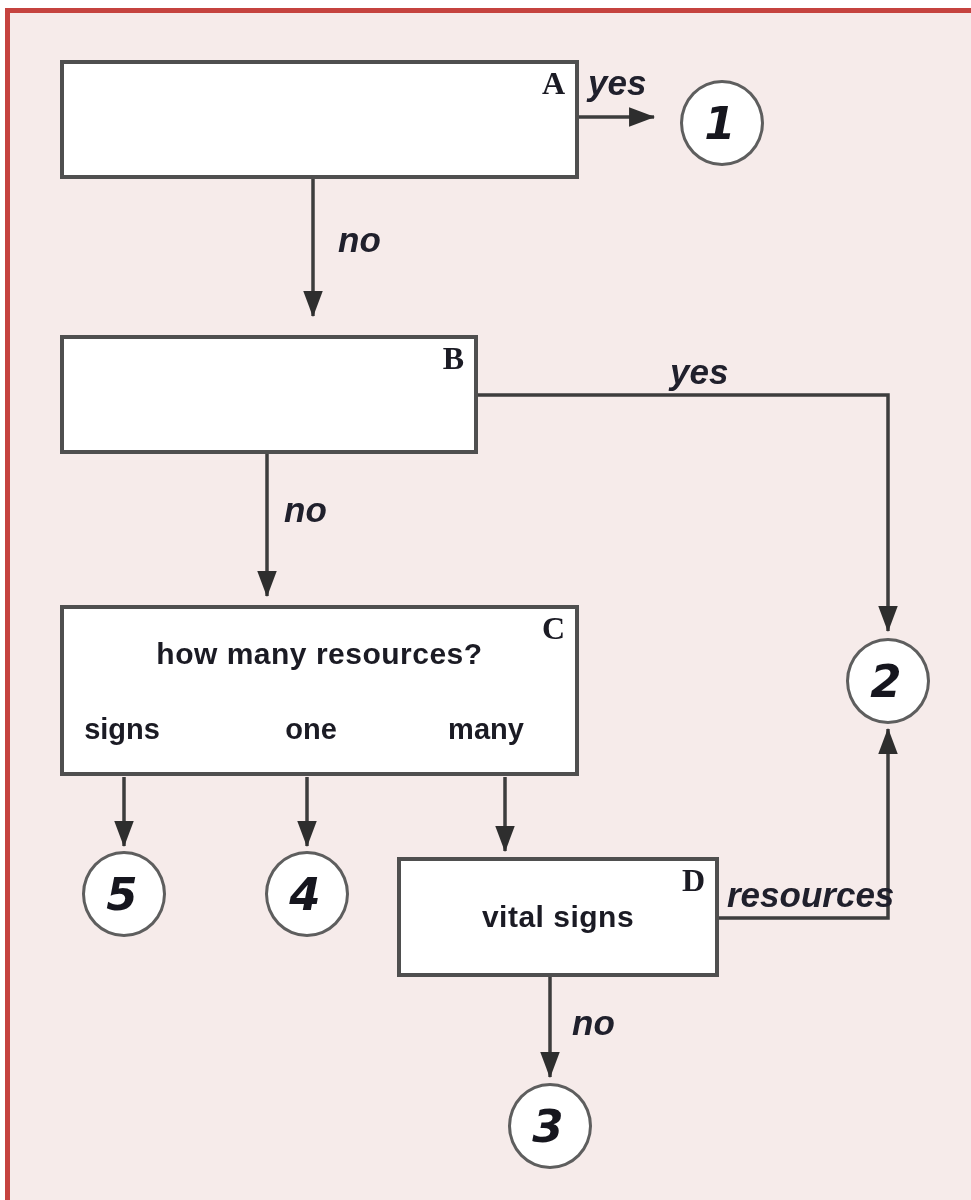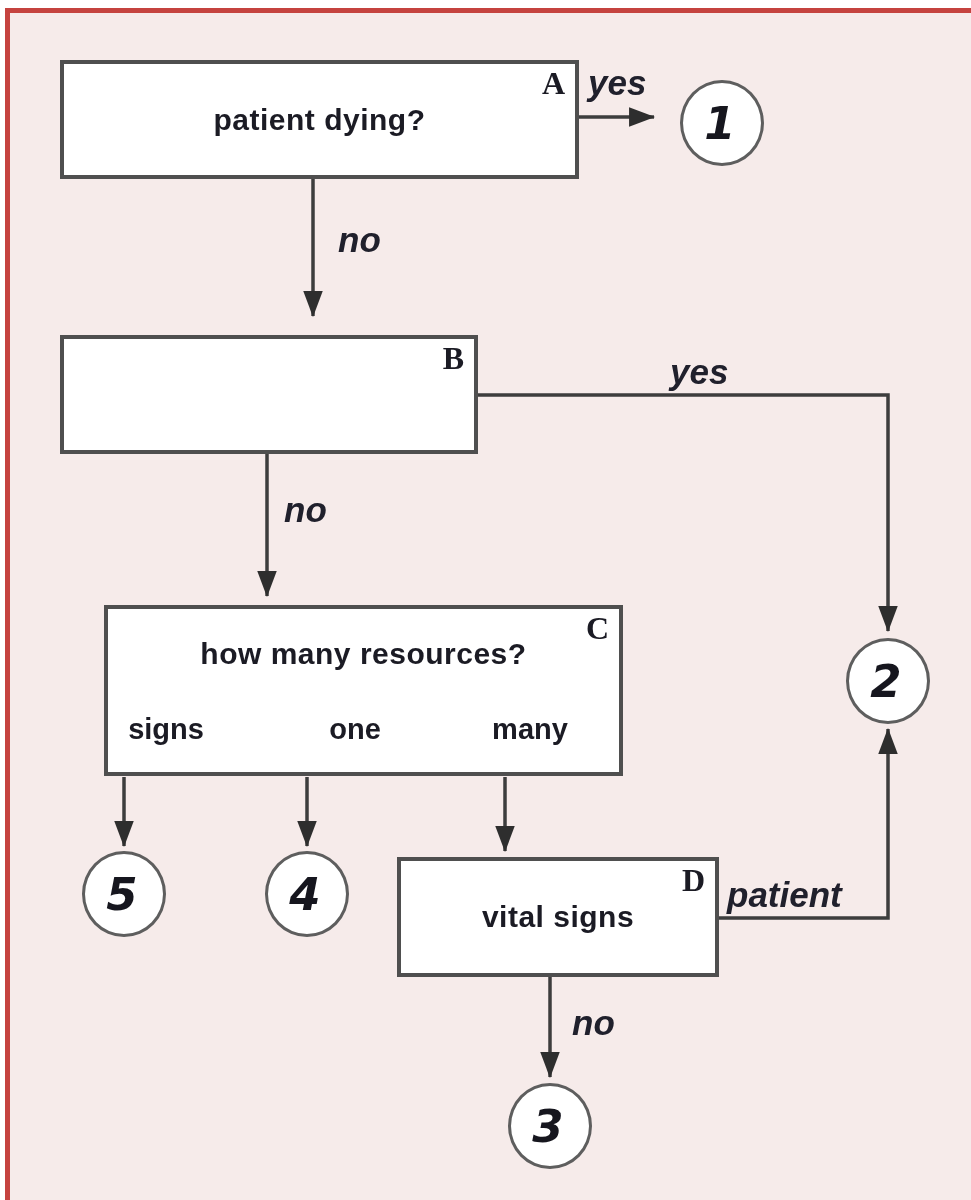--- a/index.html
+++ b/index.html
@@ -57,21 +57,21 @@
   .node-letter {
     position: absolute;
     top: 3px;
     right: 10px;
     font-family: "Liberation Serif", serif;
     font-weight: bold;
     font-size: 32px;
     color: var(--text);
     line-height: 1;
   }
-  .node-c { align-items: flex-start; margin-left: 44px; }
+  .node-c { align-items: flex-start; }
   .node-c .node-label { margin-top: 28px; }
   .option {
     position: absolute;
     top: 104px;
     transform: translateX(-50%);
     font-weight: bold;
     font-size: 29px;
     color: var(--text);
     white-space: nowrap;
   }
@@ -119,21 +119,20 @@
     <path d="M 478 395 L 888 395 L 888 631" stroke="#3d3d3d" stroke-width="3.5" fill="none" marker-end="url(#ah)"></path>
     <path d="M 267 454 L 267 596" stroke="#3d3d3d" stroke-width="3.5" fill="none" marker-end="url(#ah)"></path>
     <path d="M 124 777 L 124 846" stroke="#3d3d3d" stroke-width="3.5" fill="none" marker-end="url(#ah)"></path>
     <path d="M 307 777 L 307 846" stroke="#3d3d3d" stroke-width="3.5" fill="none" marker-end="url(#ah)"></path>
     <path d="M 505 777 L 505 851" stroke="#3d3d3d" stroke-width="3.5" fill="none" marker-end="url(#ah)"></path>
     <path d="M 719 918 L 888 918 L 888 729" stroke="#3d3d3d" stroke-width="3.5" fill="none" marker-end="url(#ah)"></path>
     <path d="M 550 977 L 550 1077" stroke="#3d3d3d" stroke-width="3.5" fill="none" marker-end="url(#ah)"></path>
   </svg>
 
   <div class="node" style="left:60px; top:60px; width:519px; height:119px;">
-    <span class="node-label">patient dying?</span>
     <span class="node-letter">A</span>
   </div>
 
   <div class="node" style="left:60px; top:335px; width:418px; height:119px;">
     <span class="node-letter">B</span>
   </div>
 
   <div class="node node-c" style="left:60px; top:605px; width:519px; height:171px;">
     <span class="node-label">how many resources?</span>
     <span class="node-letter">C</span>
@@ -150,15 +149,15 @@
   <div class="terminal" style="left:680px; top:80px;">1</div>
   <div class="terminal" style="left:846px; top:638px;">2</div>
   <div class="terminal" style="left:508px; top:1083px;">3</div>
   <div class="terminal" style="left:265px; top:851px;">4</div>
   <div class="terminal" style="left:82px; top:851px;">5</div>
 
   <span class="edge-label" style="left:588px; top:63px;">yes</span>
   <span class="edge-label" style="left:338px; top:220px;">no</span>
   <span class="edge-label" style="left:670px; top:352px;">yes</span>
   <span class="edge-label" style="left:284px; top:490px;">no</span>
-  <span class="edge-label" style="left:727px; top:875px;">patient</span>
+  <span class="edge-label" style="left:727px; top:875px;">resources</span>
   <span class="edge-label" style="left:572px; top:1003px;">no</span>
 </div>
 
 </body></html>

